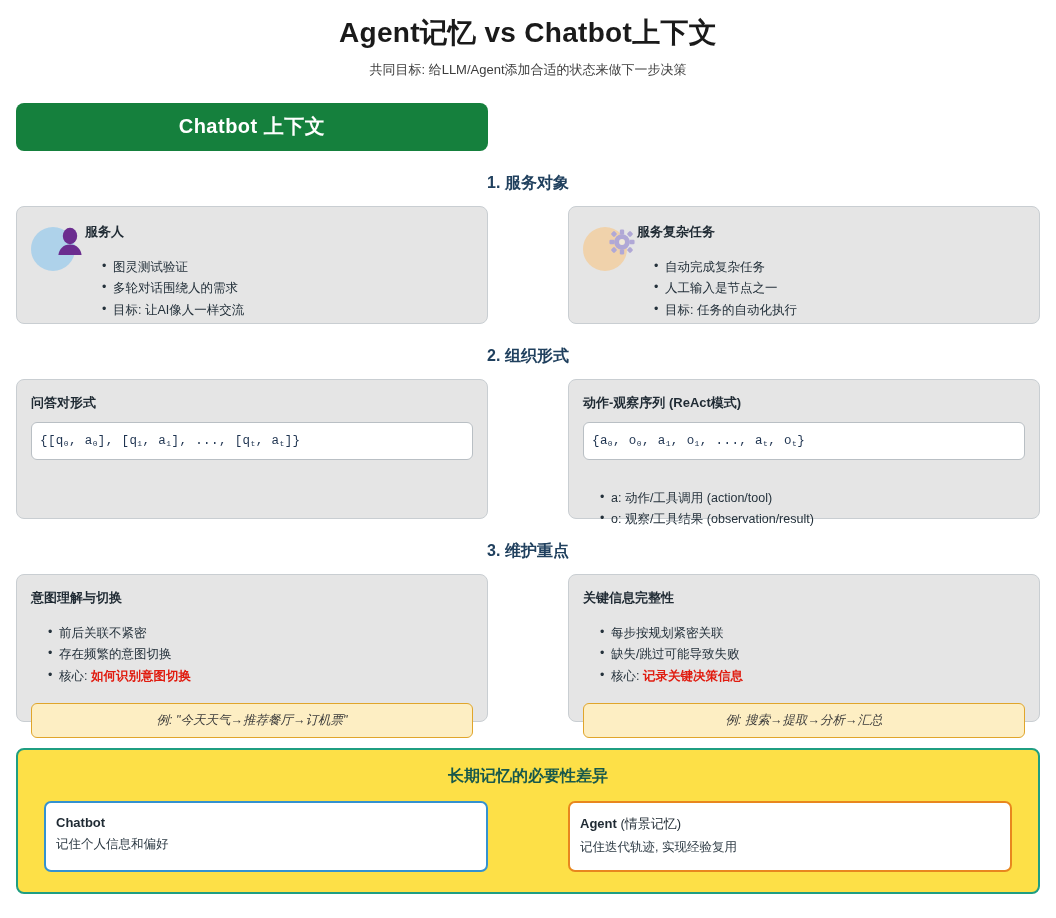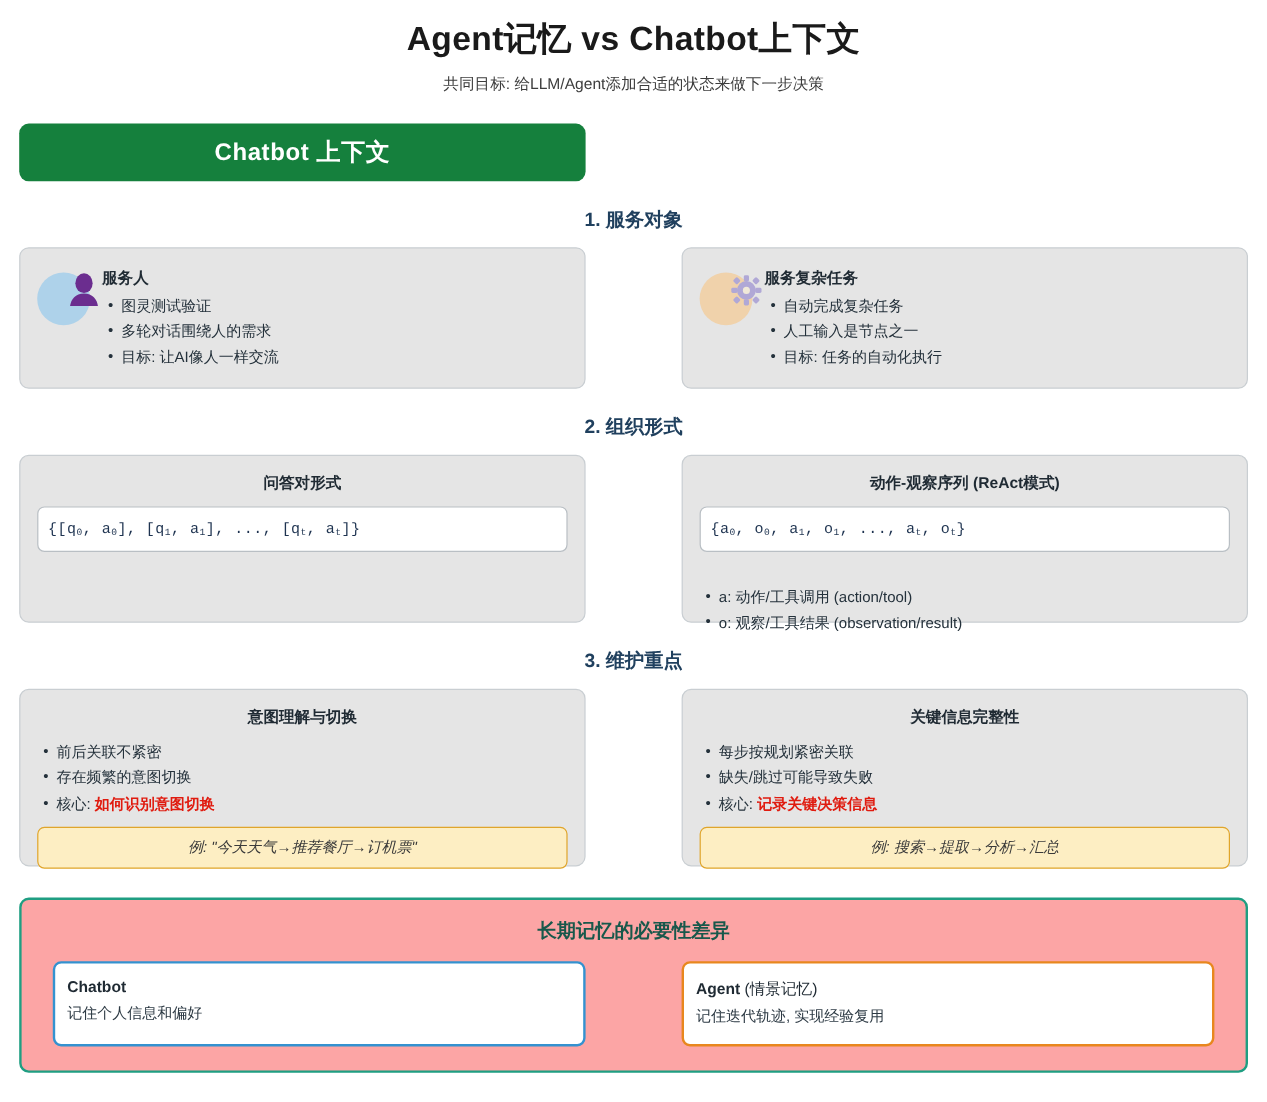--- a/index.html
+++ b/index.html
@@ -111,21 +111,21 @@
     width: 26px; height: 30px;
   }
   .role-body { margin-left: 6px; padding-top: 2px; }
   .role-title {
     font-size: 13px;
     font-weight: bold;
     color: #1f2a33;
     margin-bottom: 3px;
   }
   ul.bullets {
-    margin: 4px;
+    margin: 16px;
     padding: 0;
     list-style: none;
   }
   ul.bullets li {
     font-size: 12.5px;
     color: #24313b;
     line-height: 1.72;
     position: relative;
     padding-left: 12px;
   }
@@ -134,21 +134,21 @@
     position: absolute;
     left: 1px;
     top: -1px;
     color: #24313b;
     font-size: 12.5px;
   }
 
   
   .card-format { height: 140px; }
   .card-title {
-    text-align: center;
+    text-align: left;
     font-size: 13px;
     font-weight: bold;
     color: #1f2a33;
     margin: 2px 0 10px 0;
   }
   .code-box {
     background: #ffffff;
     border: 1px solid #b9bfc4;
     border-radius: 6px;
     padding: 11px 8px;
@@ -181,21 +181,21 @@
     text-align: center;
     font-size: 12.5px;
     font-style: italic;
     color: #3a3a3a;
     margin-top: 8px;
   }
 
   
   .bottom-panel {
     margin-top: 26px;
-    background: #fca5a5;
+    background: #fde047;
     border: 2px solid #1f9e82;
     border-radius: 8px;
     box-sizing: border-box;
     padding: 14px 26px 20px 26px;
   }
   .bottom-title {
     text-align: center;
     font-size: 16px;
     font-weight: bold;
     color: #18584b;

